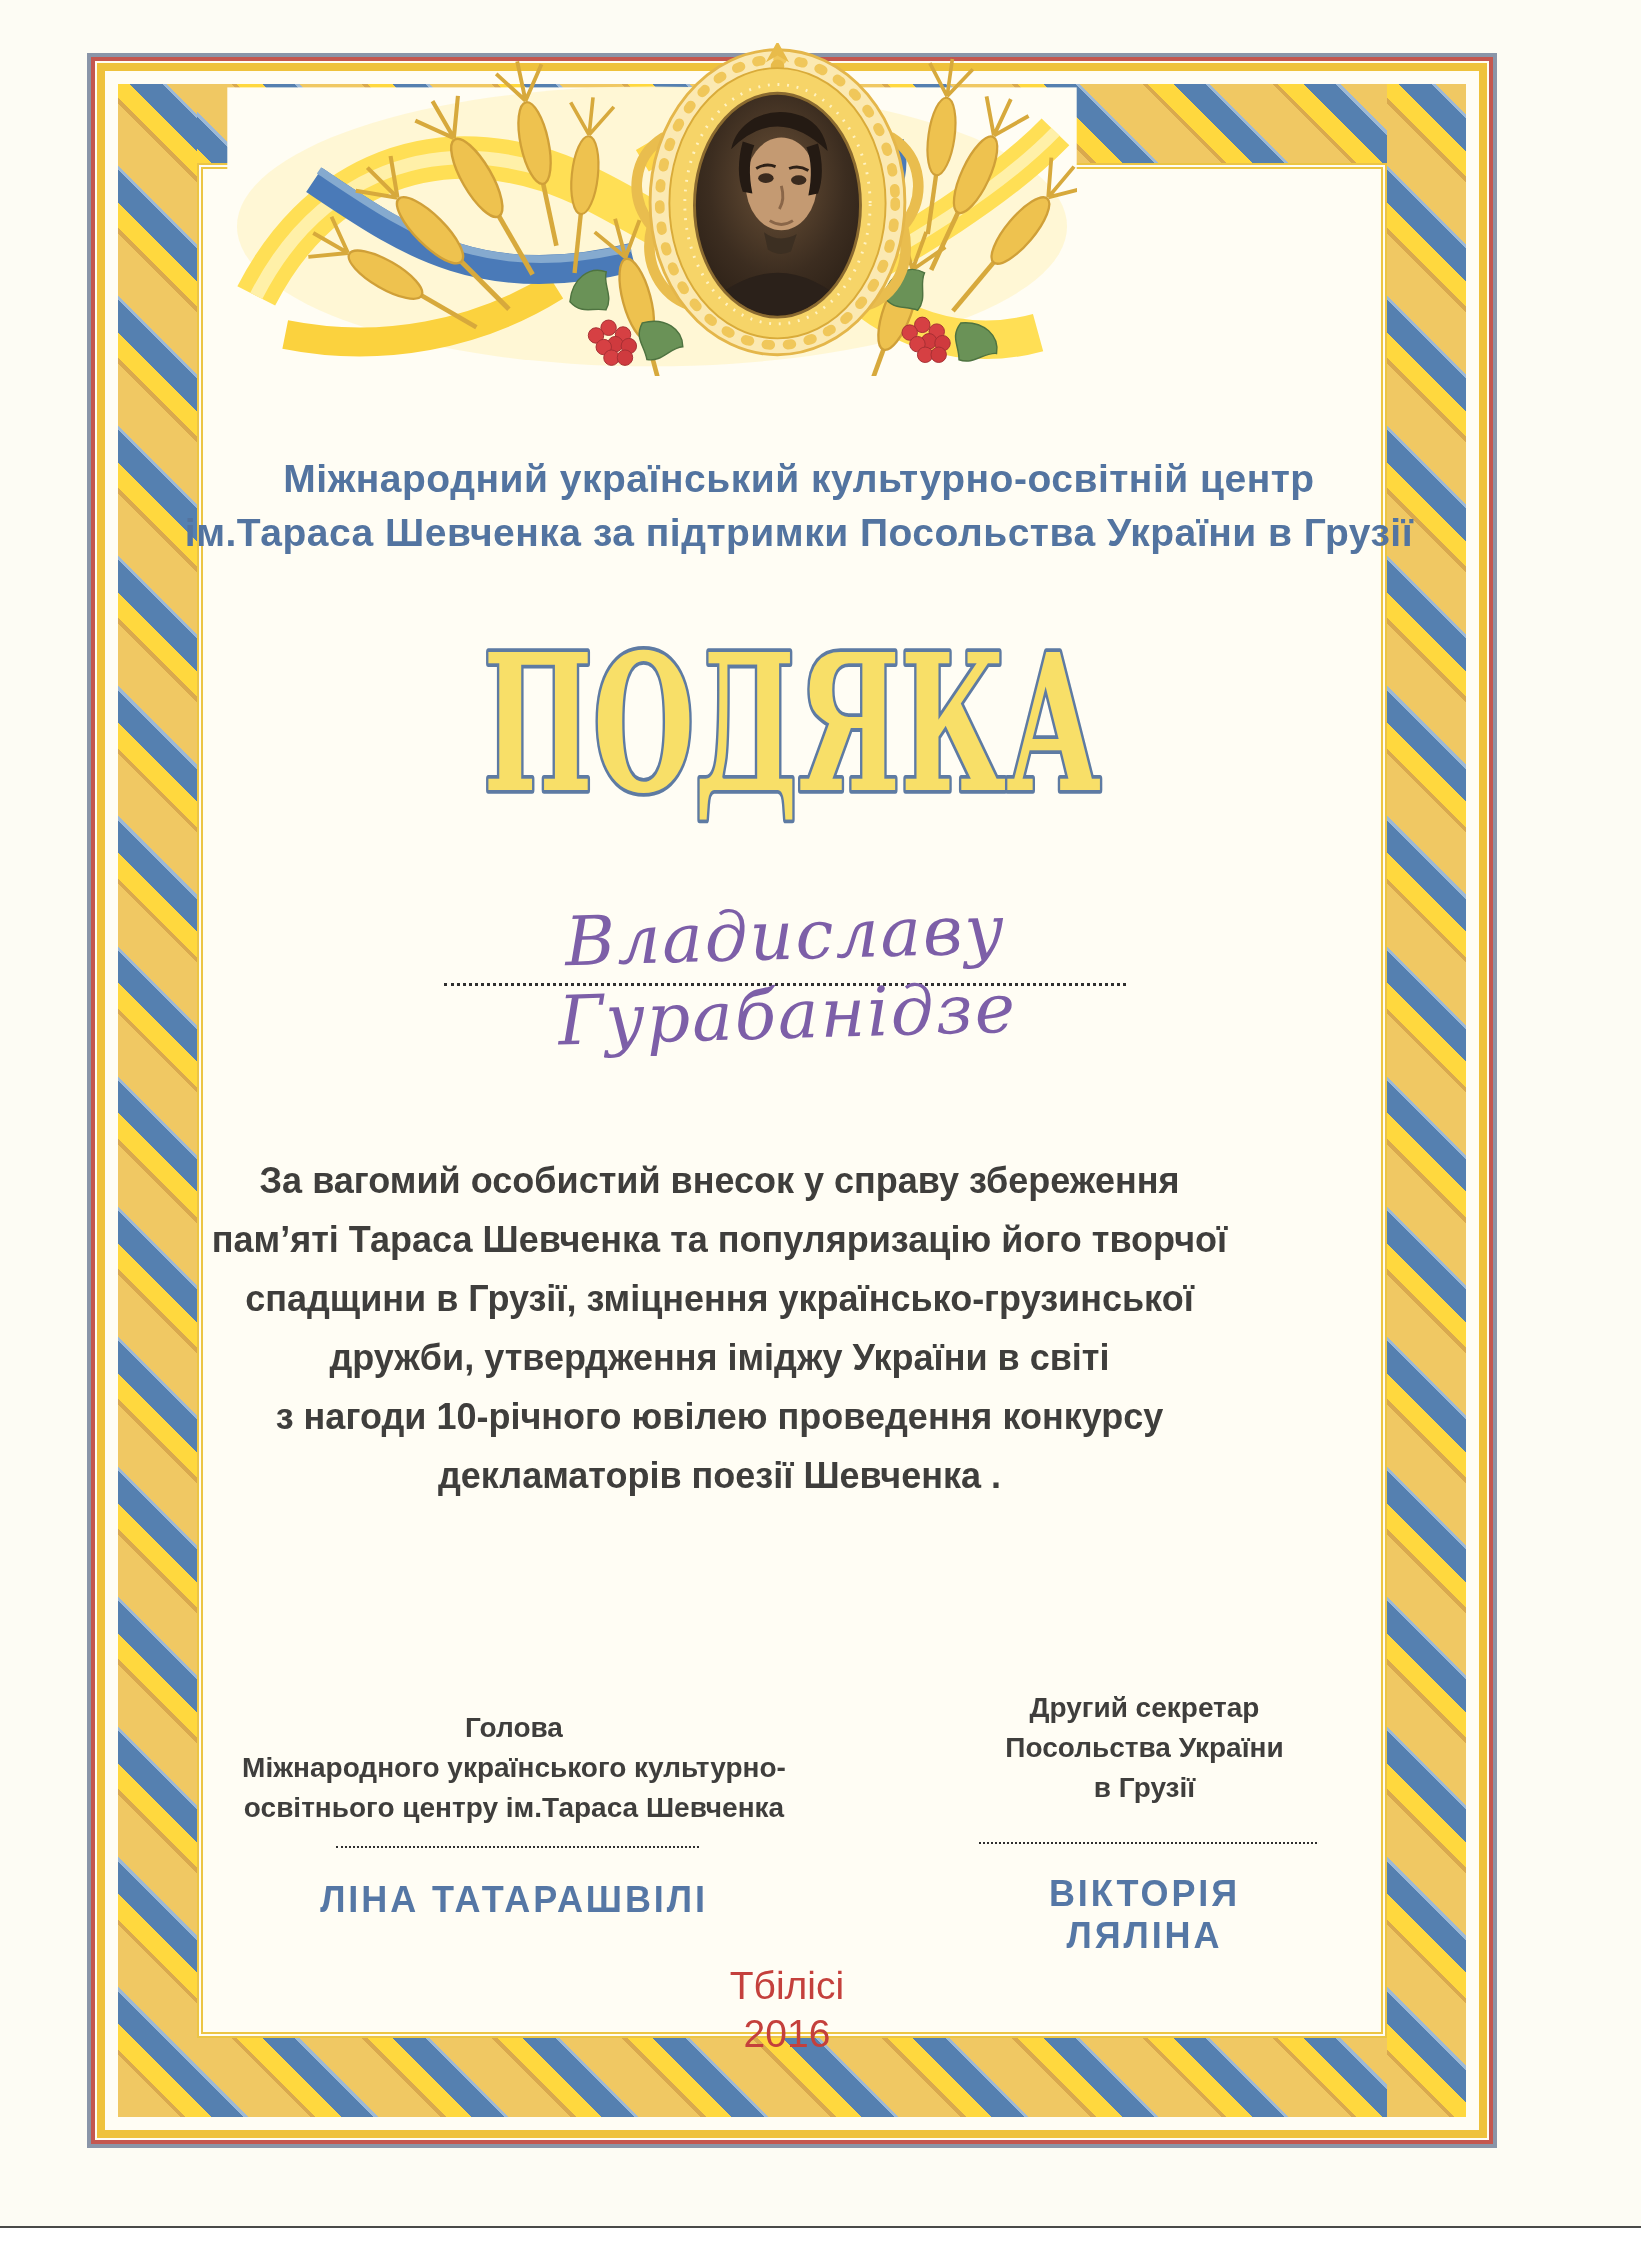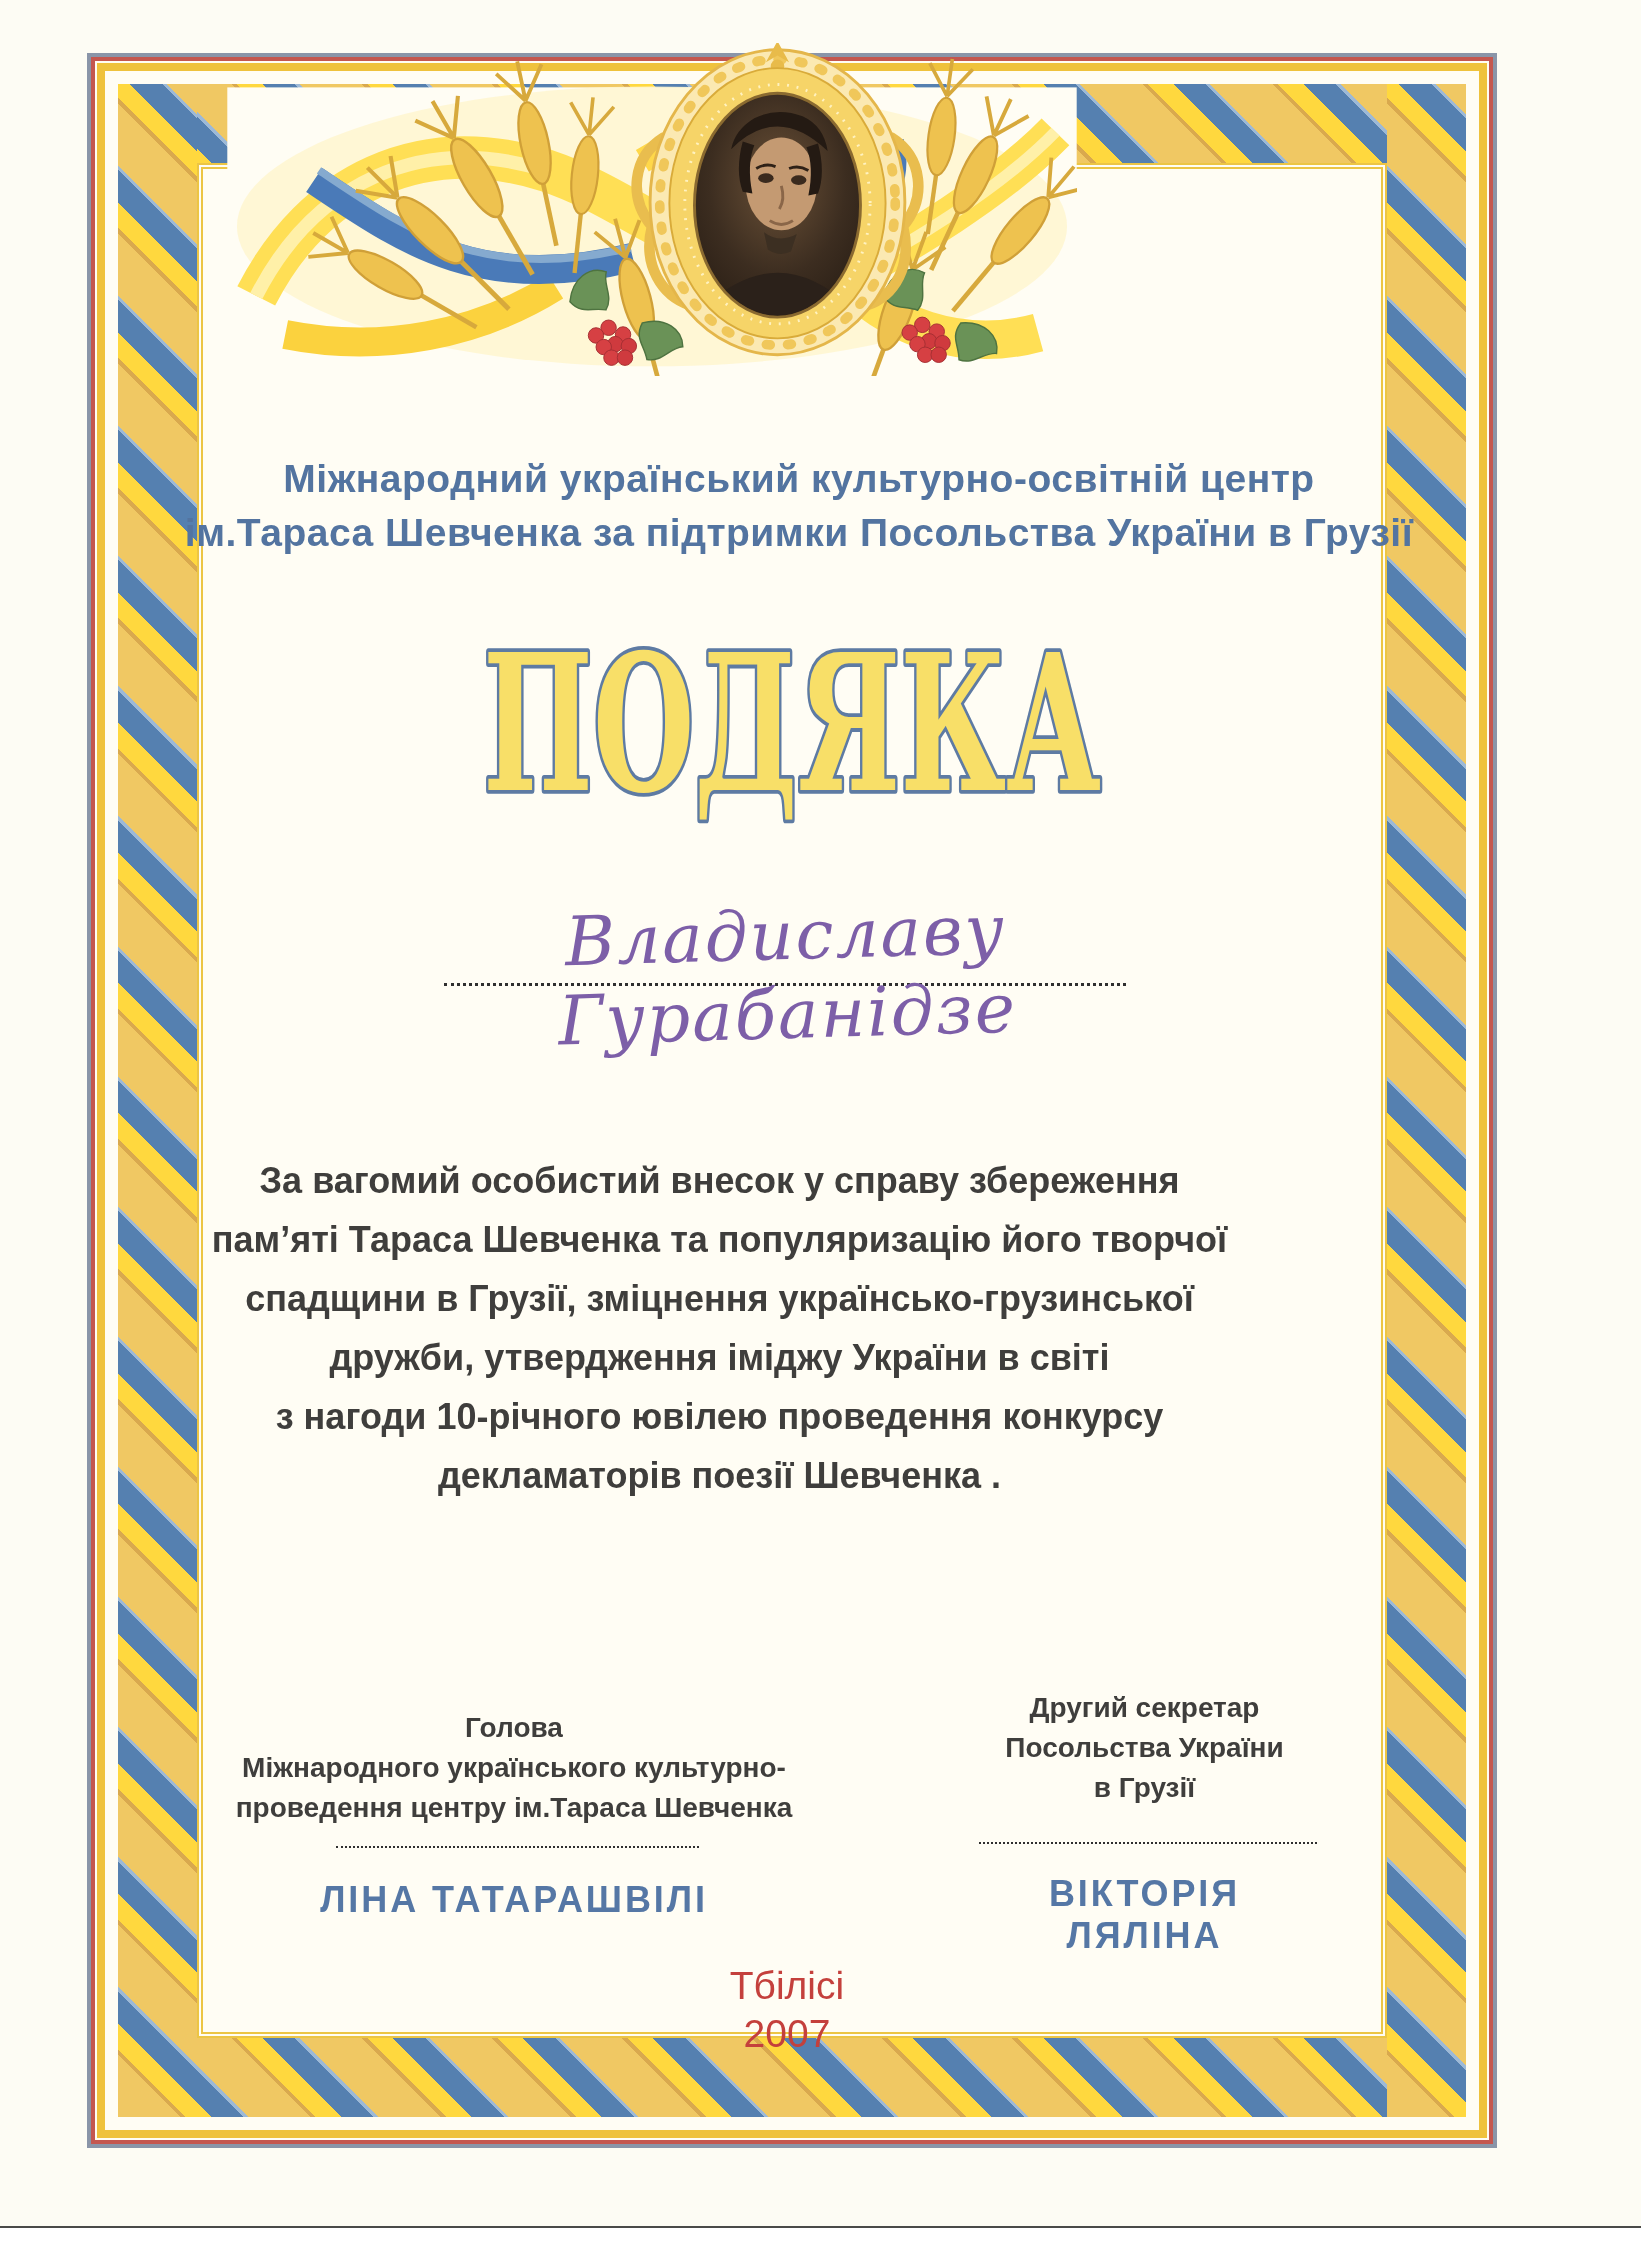--- a/index.html
+++ b/index.html
@@ -187,31 +187,31 @@
   <div>пам’яті Тараса Шевченка та популяризацію його творчої</div>
   <div>спадщини в Грузії, зміцнення українсько-грузинської</div>
   <div>дружби, утвердження іміджу України в світі</div>
   <div>з нагоди 10-річного ювілею проведення конкурсу</div>
   <div>декламаторів поезії Шевченка .</div>
 </div>
 
 <div class="sig-role sig-left-roles">
   <div>Голова</div>
   <div>Міжнародного українського культурно-</div>
-  <div>проведення центру ім.Тараса Шевченка</div>
+  <div>освітнього центру ім.Тараса Шевченка</div>
 </div>
 <div class="sig-role sig-right-roles">
   <div>Другий секретар</div>
   <div>Посольства України</div>
   <div>в Грузії</div>
 </div>
 <div class="dotline-sig dot-left"></div>
 <div class="dotline-sig dot-right"></div>
 <div class="sig-name name-left">ЛІНА ТАТАРАШВІЛІ</div>
 <div class="sig-name name-right">ВІКТОРІЯ ЛЯЛІНА</div>
 
 <div class="place-block">
   <div>Тбілісі</div>
-  <div>2007</div>
+  <div>2016</div>
 </div>
 
 <div class="scan-bottom"></div>
 
 
 </body></html>

